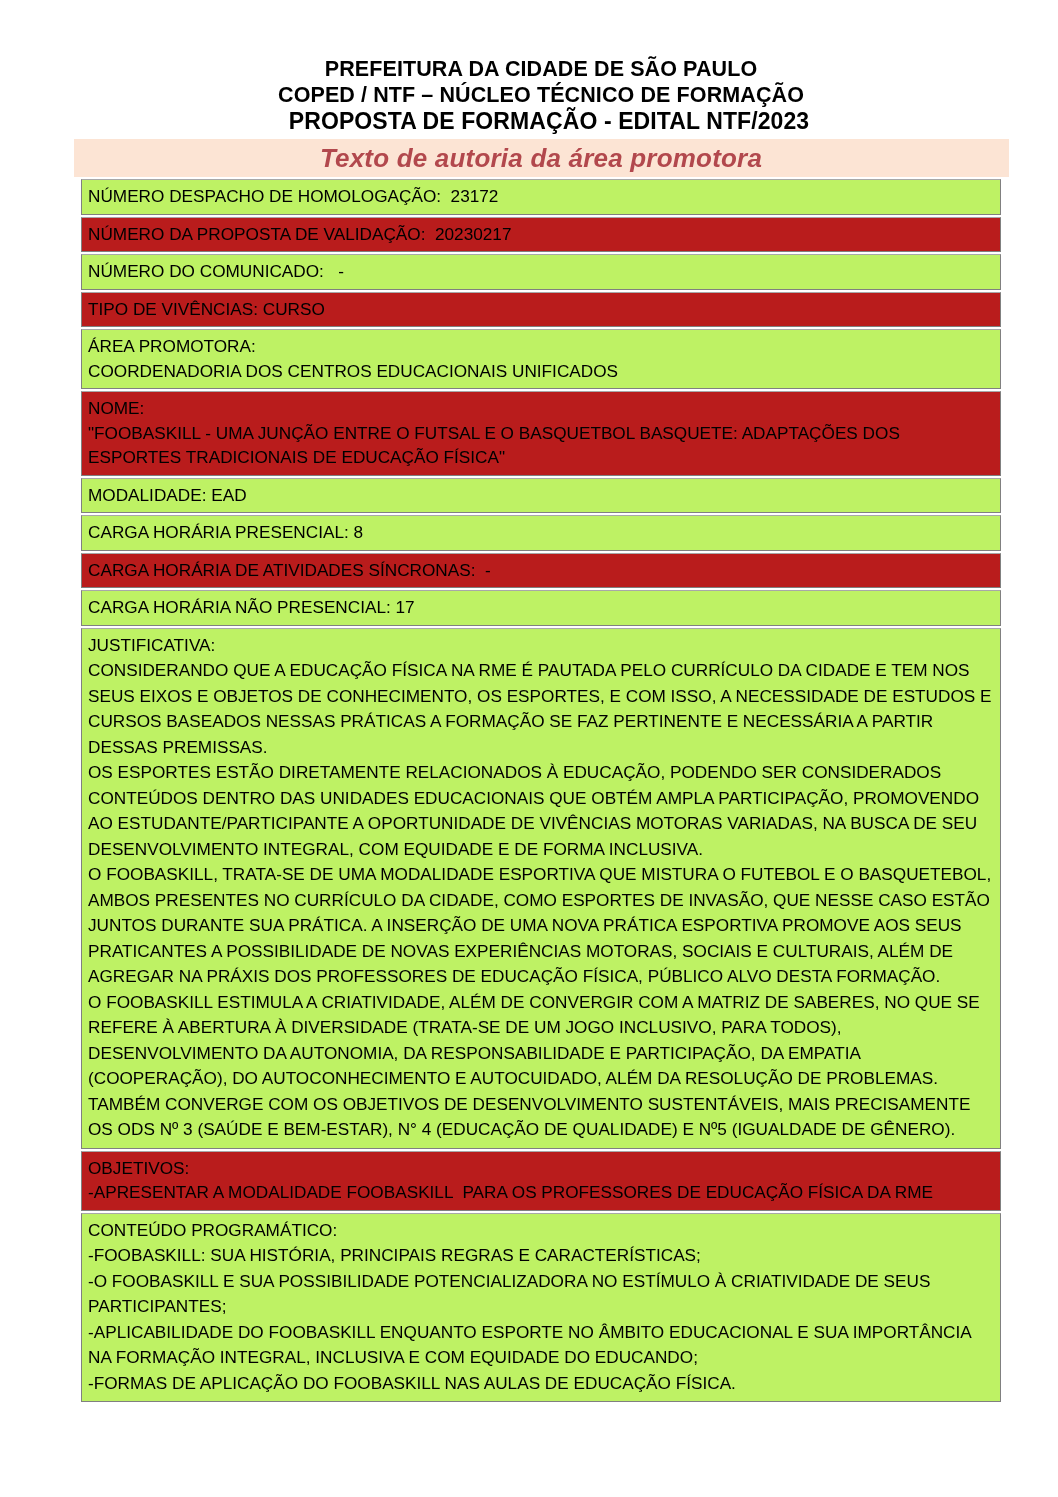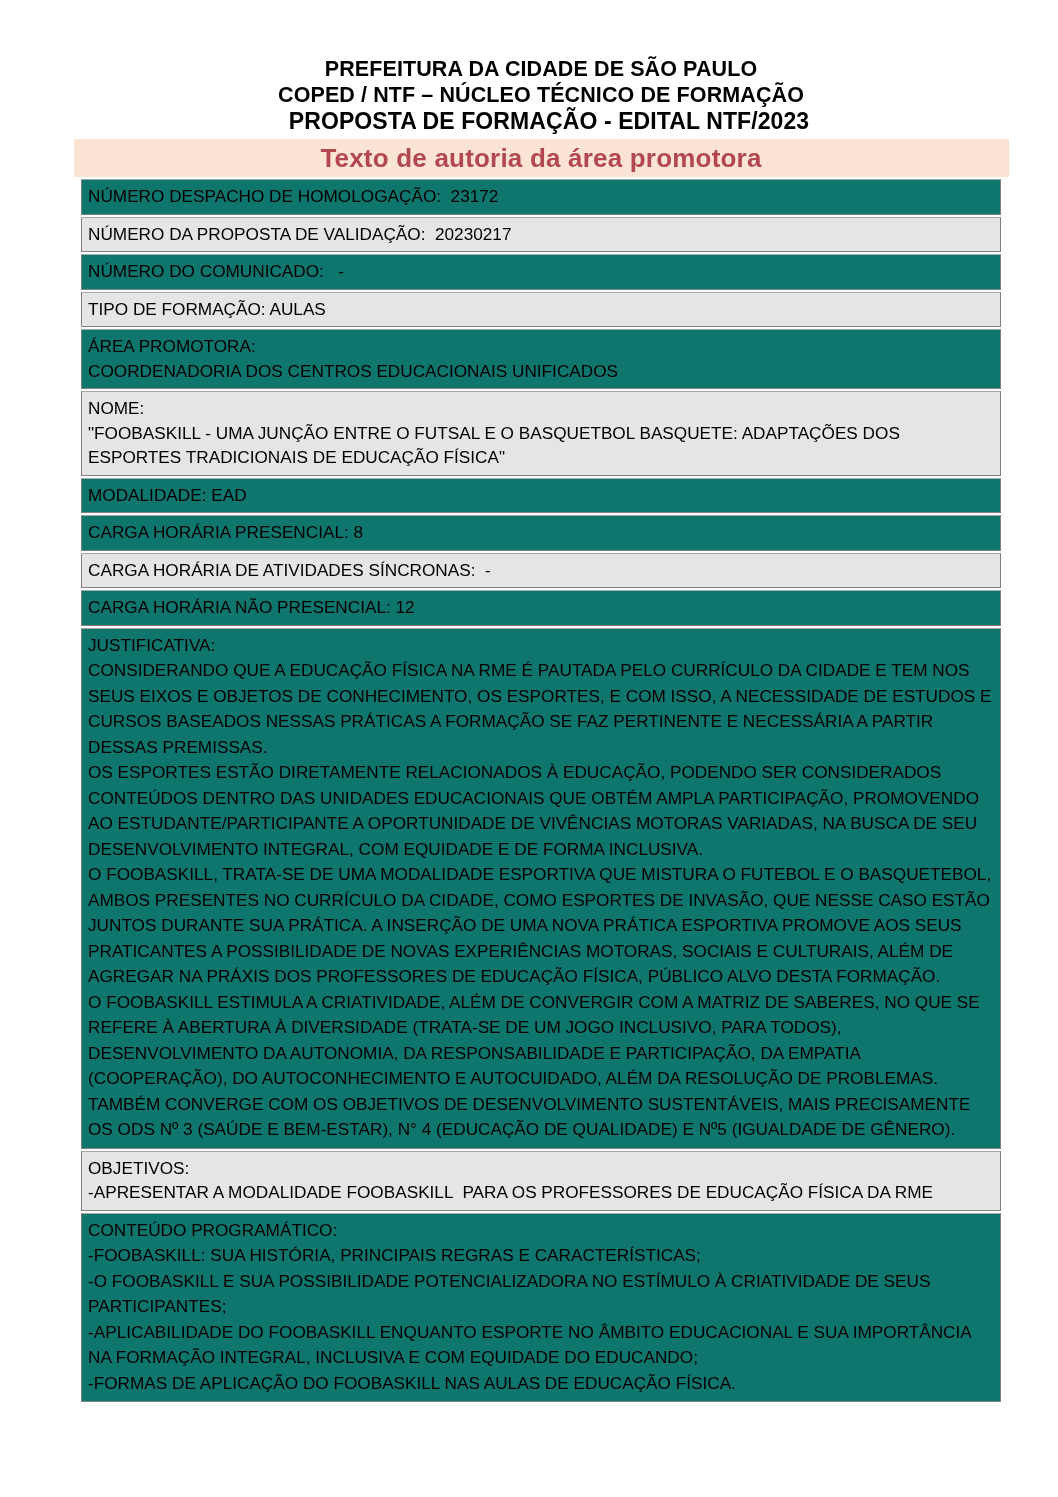--- a/index.html
+++ b/index.html
@@ -51,41 +51,42 @@
     display: flex;
     align-items: center;
     justify-content: center;
   }
   .title-band .title-text {
     color: #b2484d;
     font-weight: bold;
     font-size: 26px;
     line-height: 30px;
     letter-spacing: 0.2px;
+    font-style: italic;
   }
 
   
   .table {
     margin: 0 auto;
     width: 920px;
     padding-left: 0;
   }
   .row {
     box-sizing: border-box;
     width: 920px;
     border: 1px solid #808080;
     border-top: 1px solid #a8a8a8;
-    background: #0f766e;
+    background: #bef264;
     padding: 4px 6px 5px 6px;
     margin-top: 2px;
     font-size: 17.2px;
     line-height: 24.5px;
   }
   .row.shade {
-    background: #e5e5e5;
+    background: #b91c1c;
   }
   .row.bold {
     font-weight: normal;
   }
   .row p {
     margin: 0;
     padding: 0;
     white-space: pre-wrap;
   }
   .row.block {
@@ -115,21 +116,21 @@
 
     <div class="row shade">
       <p>NÚMERO DA PROPOSTA DE VALIDAÇÃO:  20230217</p>
     </div>
 
     <div class="row">
       <p>NÚMERO DO COMUNICADO:   -</p>
     </div>
 
     <div class="row shade">
-      <p>TIPO DE FORMAÇÃO: AULAS</p>
+      <p>TIPO DE VIVÊNCIAS: CURSO</p>
     </div>
 
     <div class="row bold">
       <p>ÁREA PROMOTORA:</p>
       <p>COORDENADORIA DOS CENTROS EDUCACIONAIS UNIFICADOS</p>
     </div>
 
     <div class="row shade bold">
       <p>NOME:</p>
       <p>"FOOBASKILL - UMA JUNÇÃO ENTRE O FUTSAL E O BASQUETBOL BASQUETE: ADAPTAÇÕES DOS ESPORTES TRADICIONAIS DE EDUCAÇÃO FÍSICA"</p>
@@ -142,21 +143,21 @@
 
     <div class="row">
       <p>CARGA HORÁRIA PRESENCIAL: 8</p>
     </div>
 
     <div class="row shade">
       <p>CARGA HORÁRIA DE ATIVIDADES SÍNCRONAS:  -</p>
     </div>
 
     <div class="row">
-      <p>CARGA HORÁRIA NÃO PRESENCIAL: 12</p>
+      <p>CARGA HORÁRIA NÃO PRESENCIAL: 17</p>
     </div>
 
 
     <div class="row block">
       <p>JUSTIFICATIVA:</p>
       <p>CONSIDERANDO QUE A EDUCAÇÃO FÍSICA NA RME É PAUTADA PELO CURRÍCULO DA CIDADE E TEM NOS SEUS EIXOS E OBJETOS DE CONHECIMENTO, OS ESPORTES, E COM ISSO, A NECESSIDADE DE ESTUDOS E CURSOS BASEADOS NESSAS PRÁTICAS A FORMAÇÃO SE FAZ PERTINENTE E NECESSÁRIA A PARTIR DESSAS PREMISSAS.</p>
       <p>OS ESPORTES ESTÃO DIRETAMENTE RELACIONADOS À EDUCAÇÃO, PODENDO SER CONSIDERADOS CONTEÚDOS DENTRO DAS UNIDADES EDUCACIONAIS QUE OBTÉM AMPLA PARTICIPAÇÃO, PROMOVENDO AO ESTUDANTE/PARTICIPANTE A OPORTUNIDADE DE VIVÊNCIAS MOTORAS VARIADAS, NA BUSCA DE SEU DESENVOLVIMENTO INTEGRAL, COM EQUIDADE E DE FORMA INCLUSIVA.</p>
       <p>O FOOBASKILL, TRATA-SE DE UMA MODALIDADE ESPORTIVA QUE MISTURA O FUTEBOL E O BASQUETEBOL, AMBOS PRESENTES NO CURRÍCULO DA CIDADE, COMO ESPORTES DE INVASÃO, QUE NESSE CASO ESTÃO JUNTOS DURANTE SUA PRÁTICA. A INSERÇÃO DE UMA NOVA PRÁTICA ESPORTIVA PROMOVE AOS SEUS PRATICANTES A POSSIBILIDADE DE NOVAS EXPERIÊNCIAS MOTORAS, SOCIAIS E CULTURAIS, ALÉM DE AGREGAR NA PRÁXIS DOS PROFESSORES DE EDUCAÇÃO FÍSICA, PÚBLICO ALVO DESTA FORMAÇÃO.</p>
       <p>O FOOBASKILL ESTIMULA A CRIATIVIDADE, ALÉM DE CONVERGIR COM A MATRIZ DE SABERES, NO QUE SE REFERE À ABERTURA À DIVERSIDADE (TRATA-SE DE UM JOGO INCLUSIVO, PARA TODOS), DESENVOLVIMENTO DA AUTONOMIA, DA RESPONSABILIDADE E PARTICIPAÇÃO, DA EMPATIA (COOPERAÇÃO), DO AUTOCONHECIMENTO E AUTOCUIDADO, ALÉM DA RESOLUÇÃO DE PROBLEMAS. TAMBÉM CONVERGE COM OS OBJETIVOS DE DESENVOLVIMENTO SUSTENTÁVEIS, MAIS PRECISAMENTE OS ODS Nº 3 (SAÚDE E BEM-ESTAR), N° 4 (EDUCAÇÃO DE QUALIDADE) E Nº5 (IGUALDADE DE GÊNERO).</p>
     </div>

